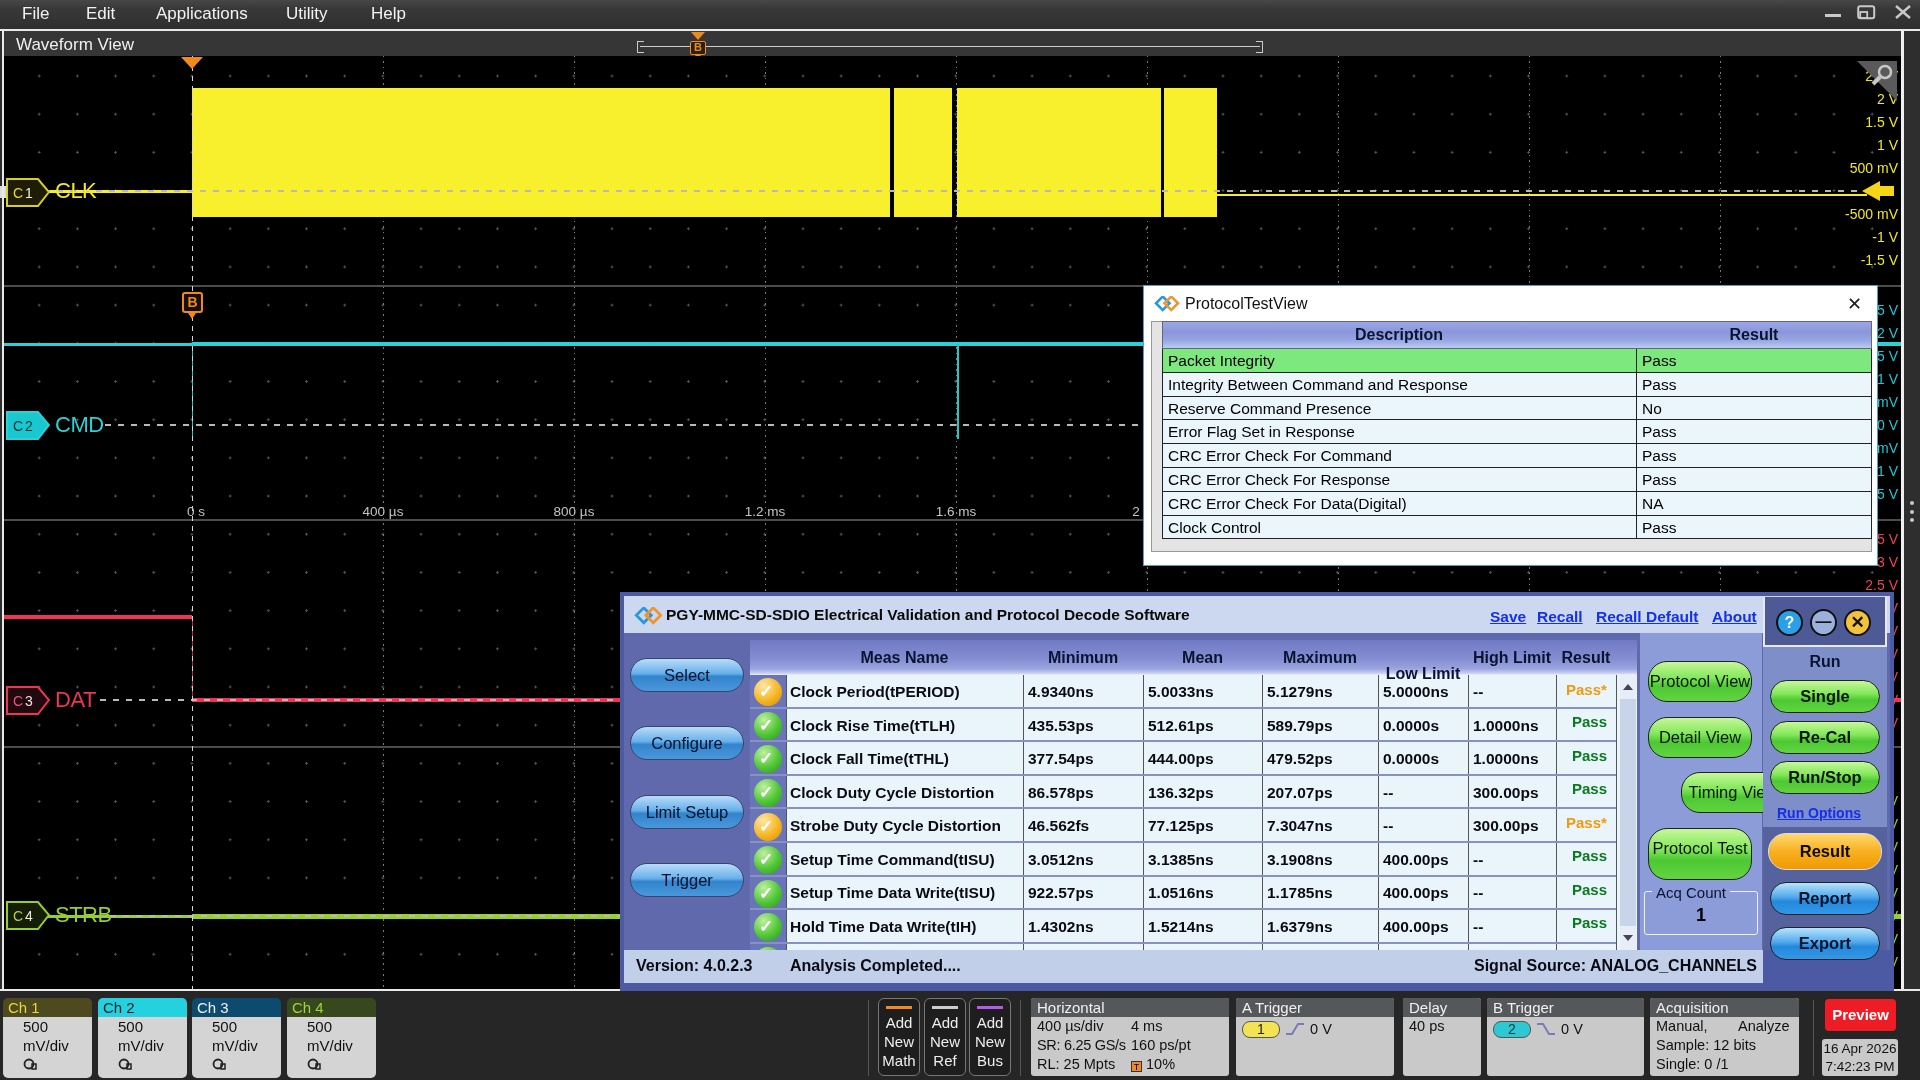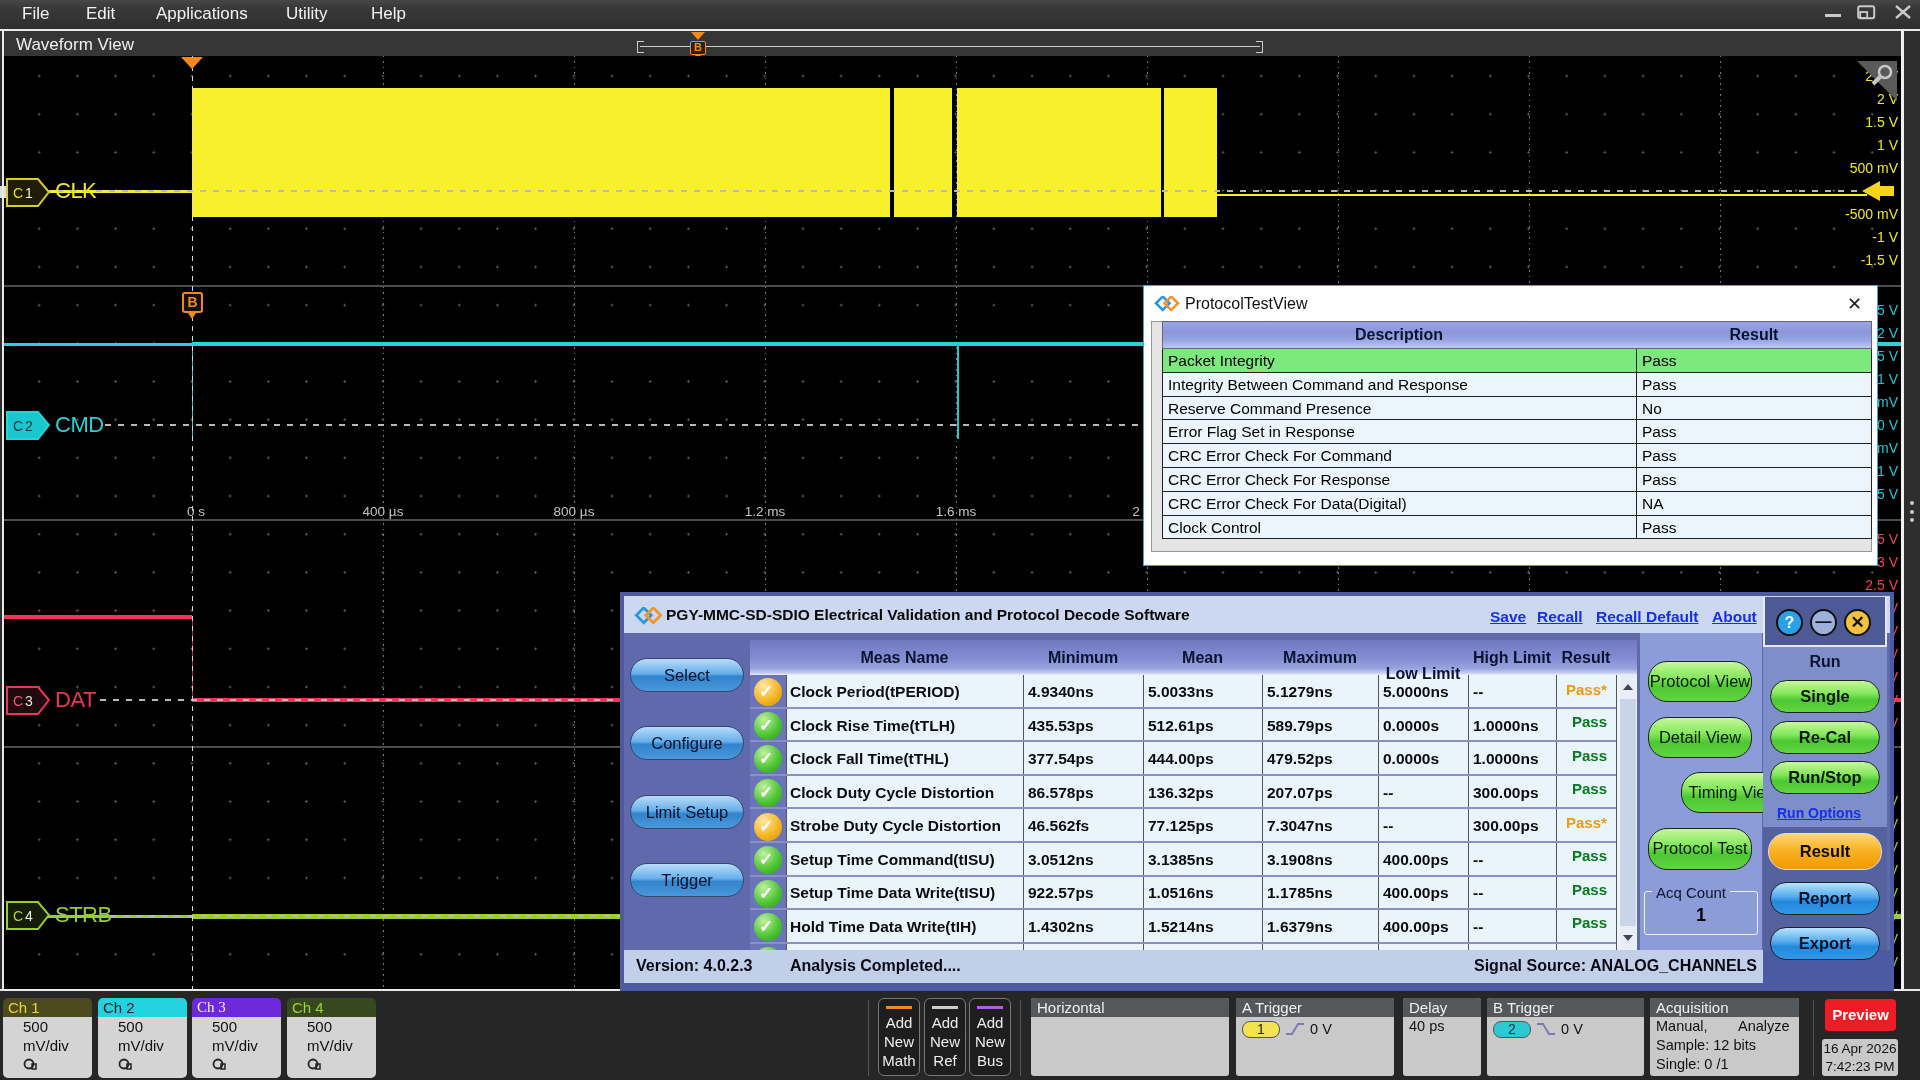--- a/index.html
+++ b/index.html
@@ -399,21 +399,21 @@
 
 <div class="abs" style="left:1640px;top:633px;width:122px;height:317px;background:#8c9cd8;"></div>
 <style>
  .greenbtn { border-radius:19px; border:1.5px solid #222;
    background:linear-gradient(#c6f79a,#84e85c 40%,#4cc832 62%,#62d442);
    color:#041404; font-size:16.5px; text-align:center; }
 </style>
 <div class="abs greenbtn" style="left:1648px;top:661px;width:104px;height:41px;line-height:39px;">Protocol View</div>
 <div class="abs greenbtn" style="left:1648px;top:717px;width:104px;height:41px;line-height:39px;">Detail View</div>
 <div class="abs greenbtn" style="left:1648px;top:772px;width:104px;height:41px;line-height:39px;margin-left:33px;">Timing View</div>
-<div class="abs greenbtn" style="left:1648px;top:828px;width:104px;height:42px;line-height:39px;">Protocol Test</div>
+<div class="abs greenbtn" style="left:1648px;top:828px;width:104px;height:52px;line-height:39px;">Protocol Test</div>
 
 <div class="abs" style="left:1644px;top:891px;width:114px;height:44px;border:1.5px solid #f0f0f8;border-radius:3px;"></div>
 <div class="abs" style="left:1652px;top:884px;background:#8c9cd8;padding:0 4px;color:#0a1430;font-size:15px;">Acq Count</div>
 <div class="abs" style="left:1644px;top:905px;width:114px;text-align:center;color:#000;font-size:18px;font-weight:bold;">1</div>
 
 <div class="abs" style="left:1763px;top:647px;width:124px;height:303px;background:#7e8ec8;"></div>
 <div class="abs" style="left:1763px;top:653px;width:124px;text-align:center;font-size:16px;font-weight:bold;color:#0a1430;">Run</div>
 <div class="abs greenbtn" style="left:1770px;top:680px;width:110px;height:33px;line-height:31px;font-weight:bold;">Single</div>
 <div class="abs greenbtn" style="left:1770px;top:721px;width:110px;height:33px;line-height:31px;font-weight:bold;">Re-Cal</div>
 <div class="abs greenbtn" style="left:1770px;top:761px;width:110px;height:33px;line-height:31px;font-weight:bold;">Run/Stop</div>
@@ -449,21 +449,21 @@
       </svg><br>1 GHz</div>
   </div>
 <div class="abs chb" style="left:98px;">
     <div class="chh" style="background:#23d2de;color:#062022;">Ch 2</div>
   <div class="chbody">500 mV/div<br><svg width="15" height="13">
         <circle cx="6" cy="7" r="4.5" fill="none" stroke="#222" stroke-width="1.8"></circle>
         <rect x="9" y="7" width="4" height="5" fill="none" stroke="#222" stroke-width="1.5"></rect>
       </svg><br>1 GHz</div>
   </div>
 <div class="abs chb" style="left:192px;">
-    <div class="chh" style="background:#6d28d9;color:#f0f0f0;font-family:Liberation Serif, serif;">Ch 3</div>
+    <div class="chh" style="background:#0c4a6e;color:#f0f0f0;">Ch 3</div>
   <div class="chbody">500 mV/div<br><svg width="15" height="13">
         <circle cx="6" cy="7" r="4.5" fill="none" stroke="#222" stroke-width="1.8"></circle>
         <rect x="9" y="7" width="4" height="5" fill="none" stroke="#222" stroke-width="1.5"></rect>
       </svg><br>1 GHz</div>
   </div>
 <div class="abs chb" style="left:287px;">
     <div class="chh" style="background:#38481e;color:#9ad838;">Ch 4</div>
   <div class="chbody">500 mV/div<br><svg width="15" height="13">
         <circle cx="6" cy="7" r="4.5" fill="none" stroke="#222" stroke-width="1.8"></circle>
         <rect x="9" y="7" width="4" height="5" fill="none" stroke="#222" stroke-width="1.5"></rect>
@@ -481,20 +481,25 @@
 <div class="abs anb" style="left:924px;"><div class="anl" style="background:#ccc;"></div>Add<br>New<br>Ref</div>
 <div class="abs anb" style="left:969px;"><div class="anl" style="background:#b45be8;"></div>Add<br>New<br>Bus</div>
 
 <style>
  .pnl { top:998px; height:78px; border-radius:3px; overflow:hidden; background:#c9c9c9; }
  .pnlh { height:19px; background:#55585a; color:#f0f0f0; font-size:15px; line-height:19px; padding-left:6px; }
  .pnlb { color:#111; font-size:14.5px; line-height:19px; padding-left:6px; }
 </style>
 <div class="abs pnl" style="left:1031px;width:198px;">
     <div class="pnlh">Horizontal</div>
+  <div class="pnlb" style="position:relative;">
+    <span>400 µs/div</span><span style="position:absolute;left:100px;">4 ms</span><br>
+    <span style="letter-spacing:-0.3px;">SR: 6.25 GS/s</span><span style="position:absolute;left:100px;top:19px;">160 ps/pt</span><br>
+    <span>RL: 25 Mpts</span><span style="position:absolute;left:100px;top:38px;"><span style="display:inline-block;width:11px;height:11px;background:#f08a1e;border:1px solid #333;color:#000;font-size:9px;line-height:11px;text-align:center;vertical-align:-1px;">T</span> 10%</span>
+  </div>
   </div>
 <div class="abs pnl" style="left:1236px;width:158px;">
     <div class="pnlh">A Trigger</div>
   <div class="pnlb" style="padding-top:3px;">
     <span style="display:inline-block;width:38px;height:17px;background:#f2e354;border:1.5px solid #555;border-radius:8px;color:#222;text-align:center;line-height:14px;font-size:14px;">1</span>
     <svg width="22" height="16" style="vertical-align:-3px;">
         <polyline points="2,13 8,13 14,3 20,3" fill="none" stroke="#7a7ab8" stroke-width="2"></polyline>
       </svg>
     <span>0 V</span>
   </div>

